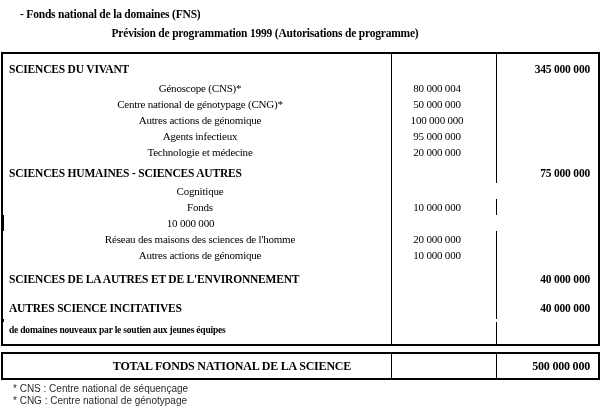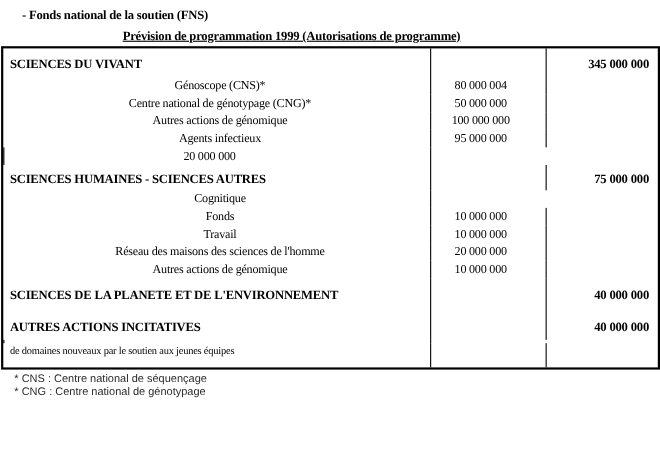--- a/index.html
+++ b/index.html
@@ -23,25 +23,24 @@
     font-size: 11.5px;
     letter-spacing: -0.2px;
   }
   .title2 {
     margin-top: 7px;
     width: 530px;
     text-align: center;
     font-weight: bold;
     font-size: 11.5px;
     letter-spacing: -0.2px;
-    text-decoration: underline;
   }
   .tablebox {
     width: 595px;
-    margin: 3px 0 0 1px;
+    margin: 13px 0 0 1px;
     border: 2px solid #000;
   }
   .row {
     display: grid;
     grid-template-columns: 388px 105px 1fr;
   }
   .row > div {
     box-sizing: border-box;
   }
   .c1 { padding-left: 6px; }
@@ -62,21 +61,21 @@
   .rh1 > div { padding-top: 8px; padding-bottom: 4px; }
   .rh2 > div { padding-top: 6px; padding-bottom: 3px; }
   .rh3 > div { padding-top: 9px; padding-bottom: 4px; }
   .rh4 > div { padding-top: 11px; padding-bottom: 4px; }
   .row-small > div {
     font-size: 9.5px;
     line-height: 17px;
     letter-spacing: -0.2px;
   }
   .rs1 > div { padding-top: 3px; }
-  .rs2 > div { padding-bottom: 5px; }
+  .rs2 > div { padding-bottom: 5px; font-weight: bold; }
   .totalbox {
     width: 595px;
     margin: 6px 0 0 1px;
     border: 2px solid #000;
   }
   .total-row > div {
     font-weight: bold;
     font-size: 12px;
     line-height: 24px;
     letter-spacing: -0.2px;
@@ -91,21 +90,21 @@
     font-size: 10px;
     line-height: 11.5px;
     color: #2a2a2a;
   }
 </style>
 </head>
 <body>
 
 <div class="page">
 
-  <div class="title1">- Fonds national de la soutien (FNS)</div>
+  <div class="title1">- Fonds national de la domaines (FNS)</div>
   <div class="title2">Prévision de programmation 1999 (Autorisations de programme)</div>
 
   <div class="tablebox">
 
     <div class="row row-header rh1">
       <div class="c1">SCIENCES DU VIVANT</div>
       <div class="c2"></div>
       <div class="c3">345 000 000</div>
     </div>
 
@@ -127,20 +126,21 @@
       <div class="c3"></div>
     </div>
 
     <div class="row row-item">
       <div class="c1">Agents infectieux</div>
       <div class="c2">95 000 000</div>
       <div class="c3"></div>
     </div>
 
     <div class="row row-item">
+      <div class="c1">Technologie et médecine</div>
       <div class="c2">20 000 000</div>
       <div class="c3"></div>
     </div>
 
     <div class="row row-header rh2">
       <div class="c1">SCIENCES HUMAINES - SCIENCES AUTRES</div>
       <div class="c2"></div>
       <div class="c3">75 000 000</div>
     </div>
 
@@ -149,61 +149,67 @@
       <div class="c3"></div>
     </div>
 
     <div class="row row-item">
       <div class="c1">Fonds</div>
       <div class="c2">10 000 000</div>
       <div class="c3"></div>
     </div>
 
     <div class="row row-item">
-      <div class="c1">Travail</div>
       <div class="c2">10 000 000</div>
       <div class="c3"></div>
     </div>
 
     <div class="row row-item">
       <div class="c1">Réseau des maisons des sciences de l'homme</div>
       <div class="c2">20 000 000</div>
       <div class="c3"></div>
     </div>
 
     <div class="row row-item">
       <div class="c1">Autres actions de génomique</div>
       <div class="c2">10 000 000</div>
       <div class="c3"></div>
     </div>
 
     <div class="row row-header rh3">
-      <div class="c1">SCIENCES DE LA PLANETE ET DE L'ENVIRONNEMENT</div>
+      <div class="c1">SCIENCES DE LA AUTRES ET DE L'ENVIRONNEMENT</div>
       <div class="c2"></div>
       <div class="c3">40 000 000</div>
     </div>
 
     <div class="row row-header rh4">
-      <div class="c1">AUTRES ACTIONS INCITATIVES</div>
+      <div class="c1">AUTRES SCIENCE INCITATIVES</div>
       <div class="c2"></div>
       <div class="c3">40 000 000</div>
     </div>
 
     <div class="row row-small rs1">
       <div class="c2"></div>
       <div class="c3"></div>
     </div>
 
     <div class="row row-small rs2">
       <div class="c1">de domaines nouveaux par le soutien aux jeunes équipes</div>
       <div class="c2"></div>
       <div class="c3"></div>
     </div>
 
   </div>
 
+  <div class="totalbox">
+    <div class="row total-row">
+      <div class="c1 total-label">TOTAL FONDS NATIONAL DE LA SCIENCE</div>
+      <div class="c2"></div>
+      <div class="c3">500 000 000</div>
+    </div>
+  </div>
 
   <div class="footnotes">
     <div>* CNS : Centre national de séquençage</div>
     <div>* CNG : Centre national de génotypage</div>
   </div>
 
 </div>
 
 </body></html>

